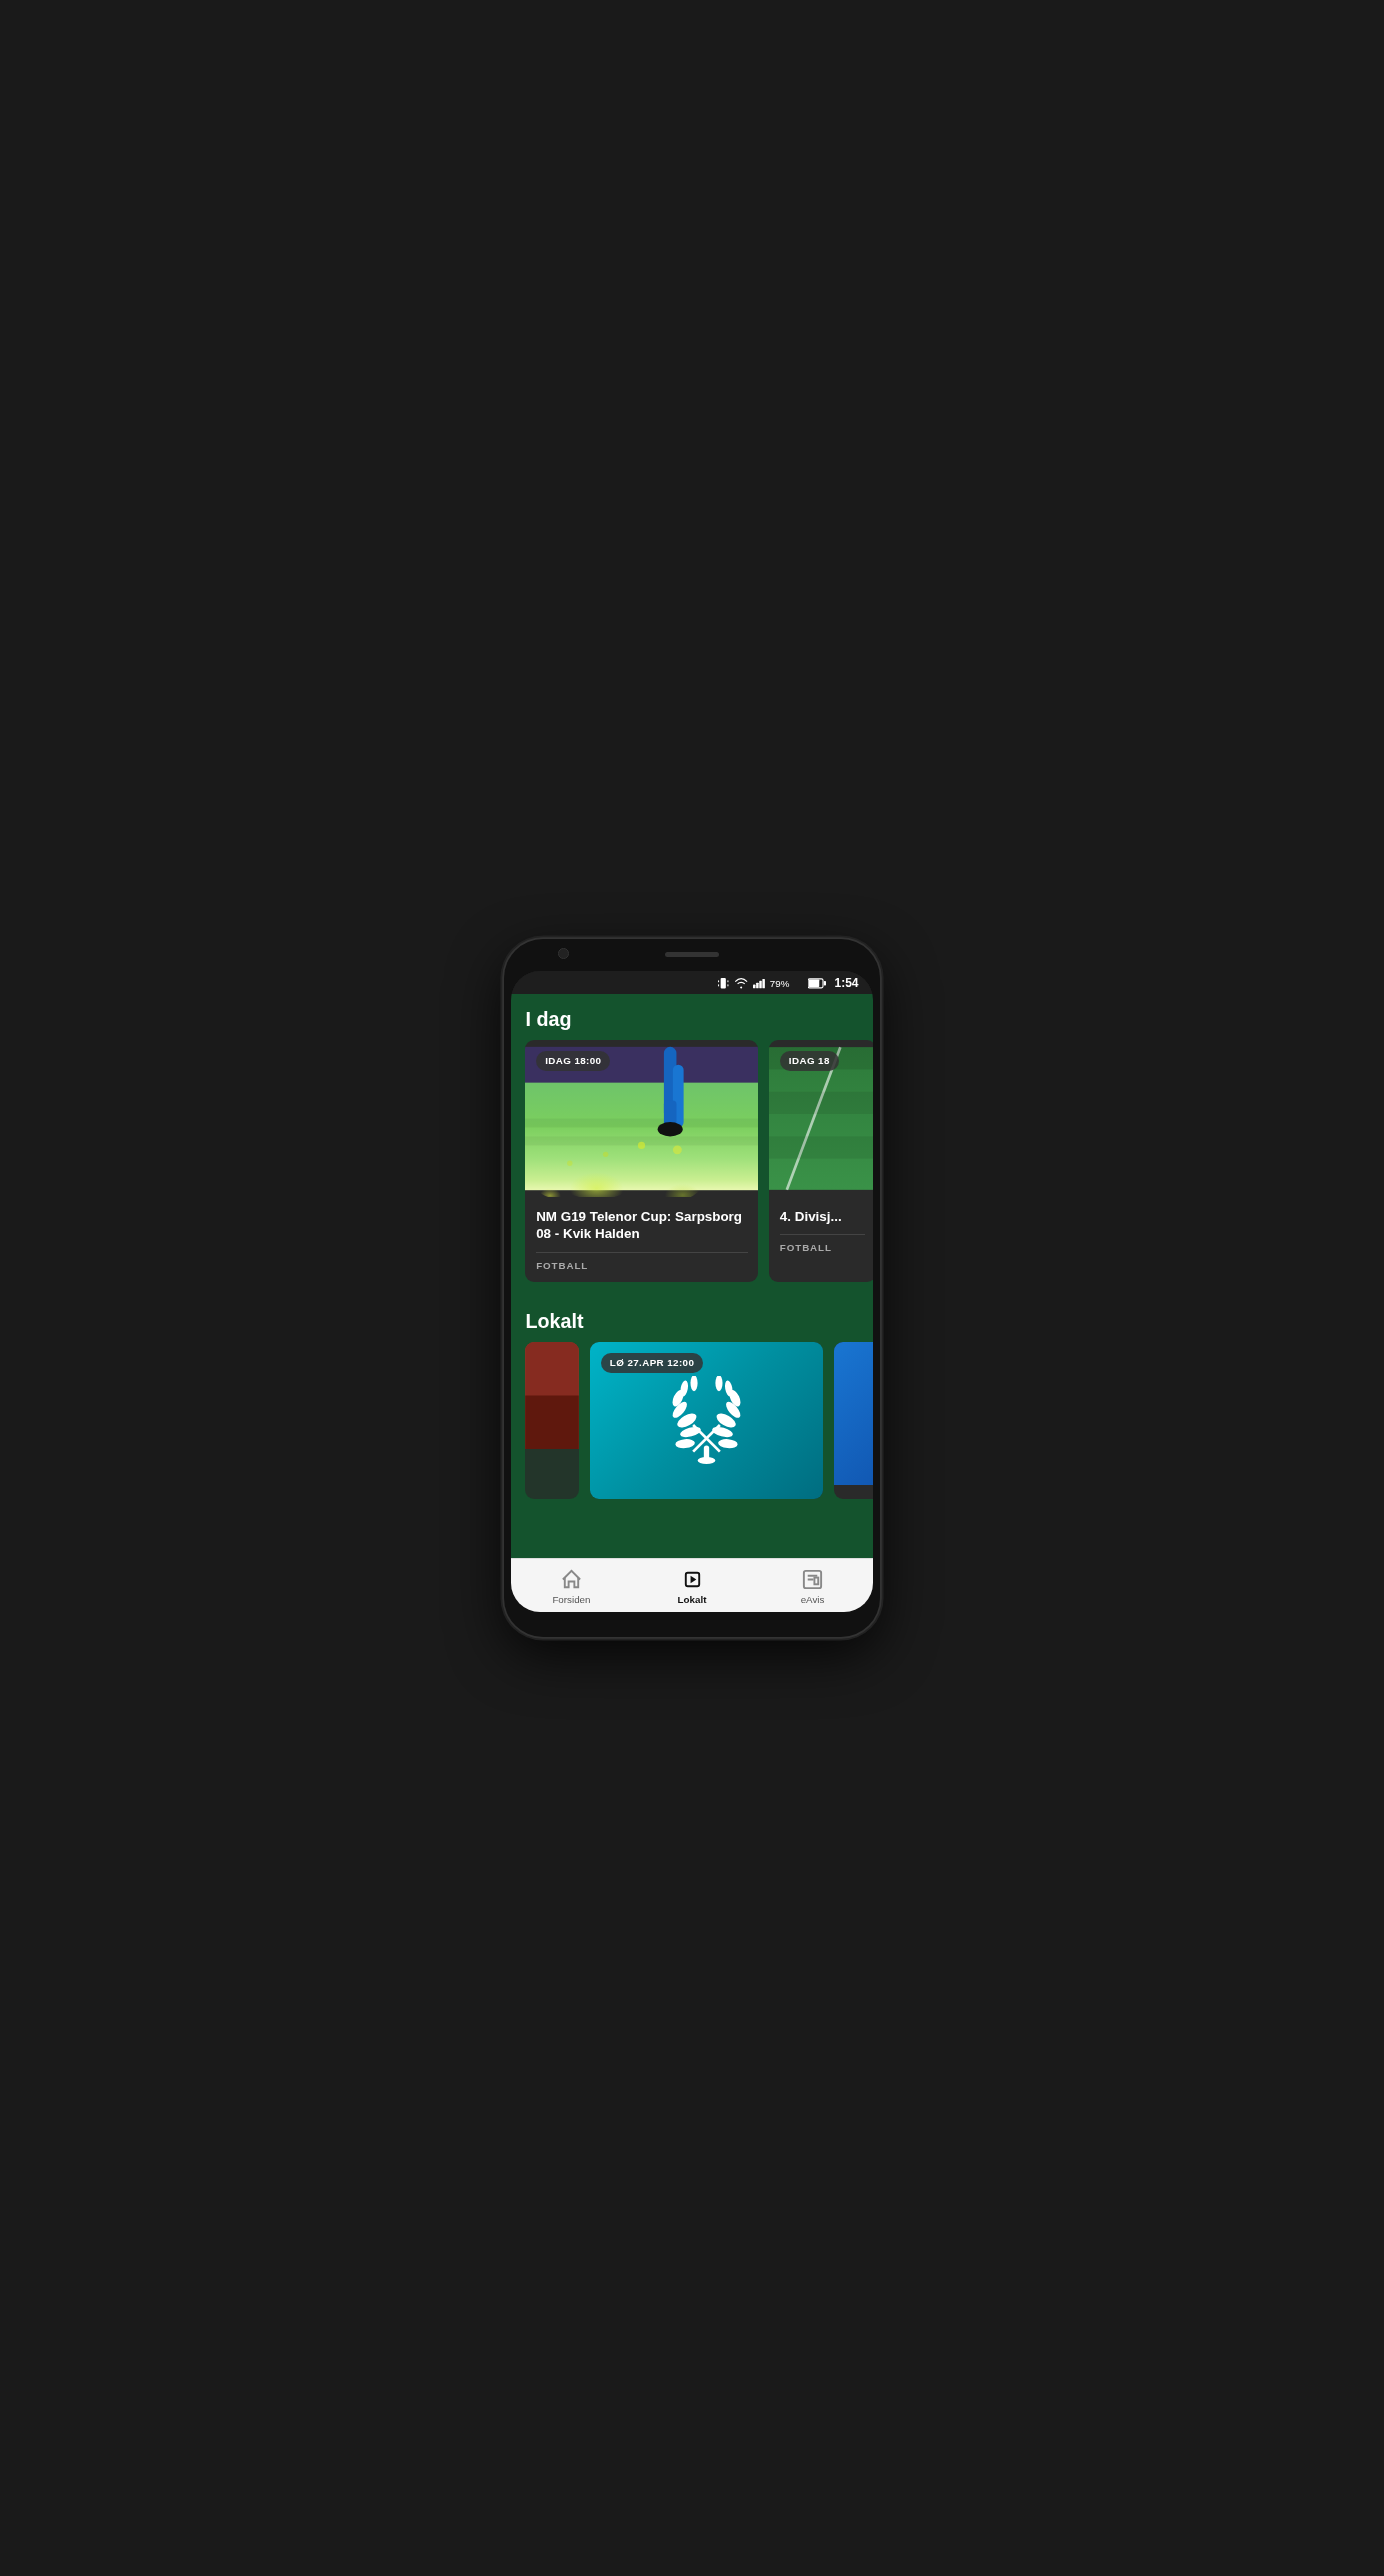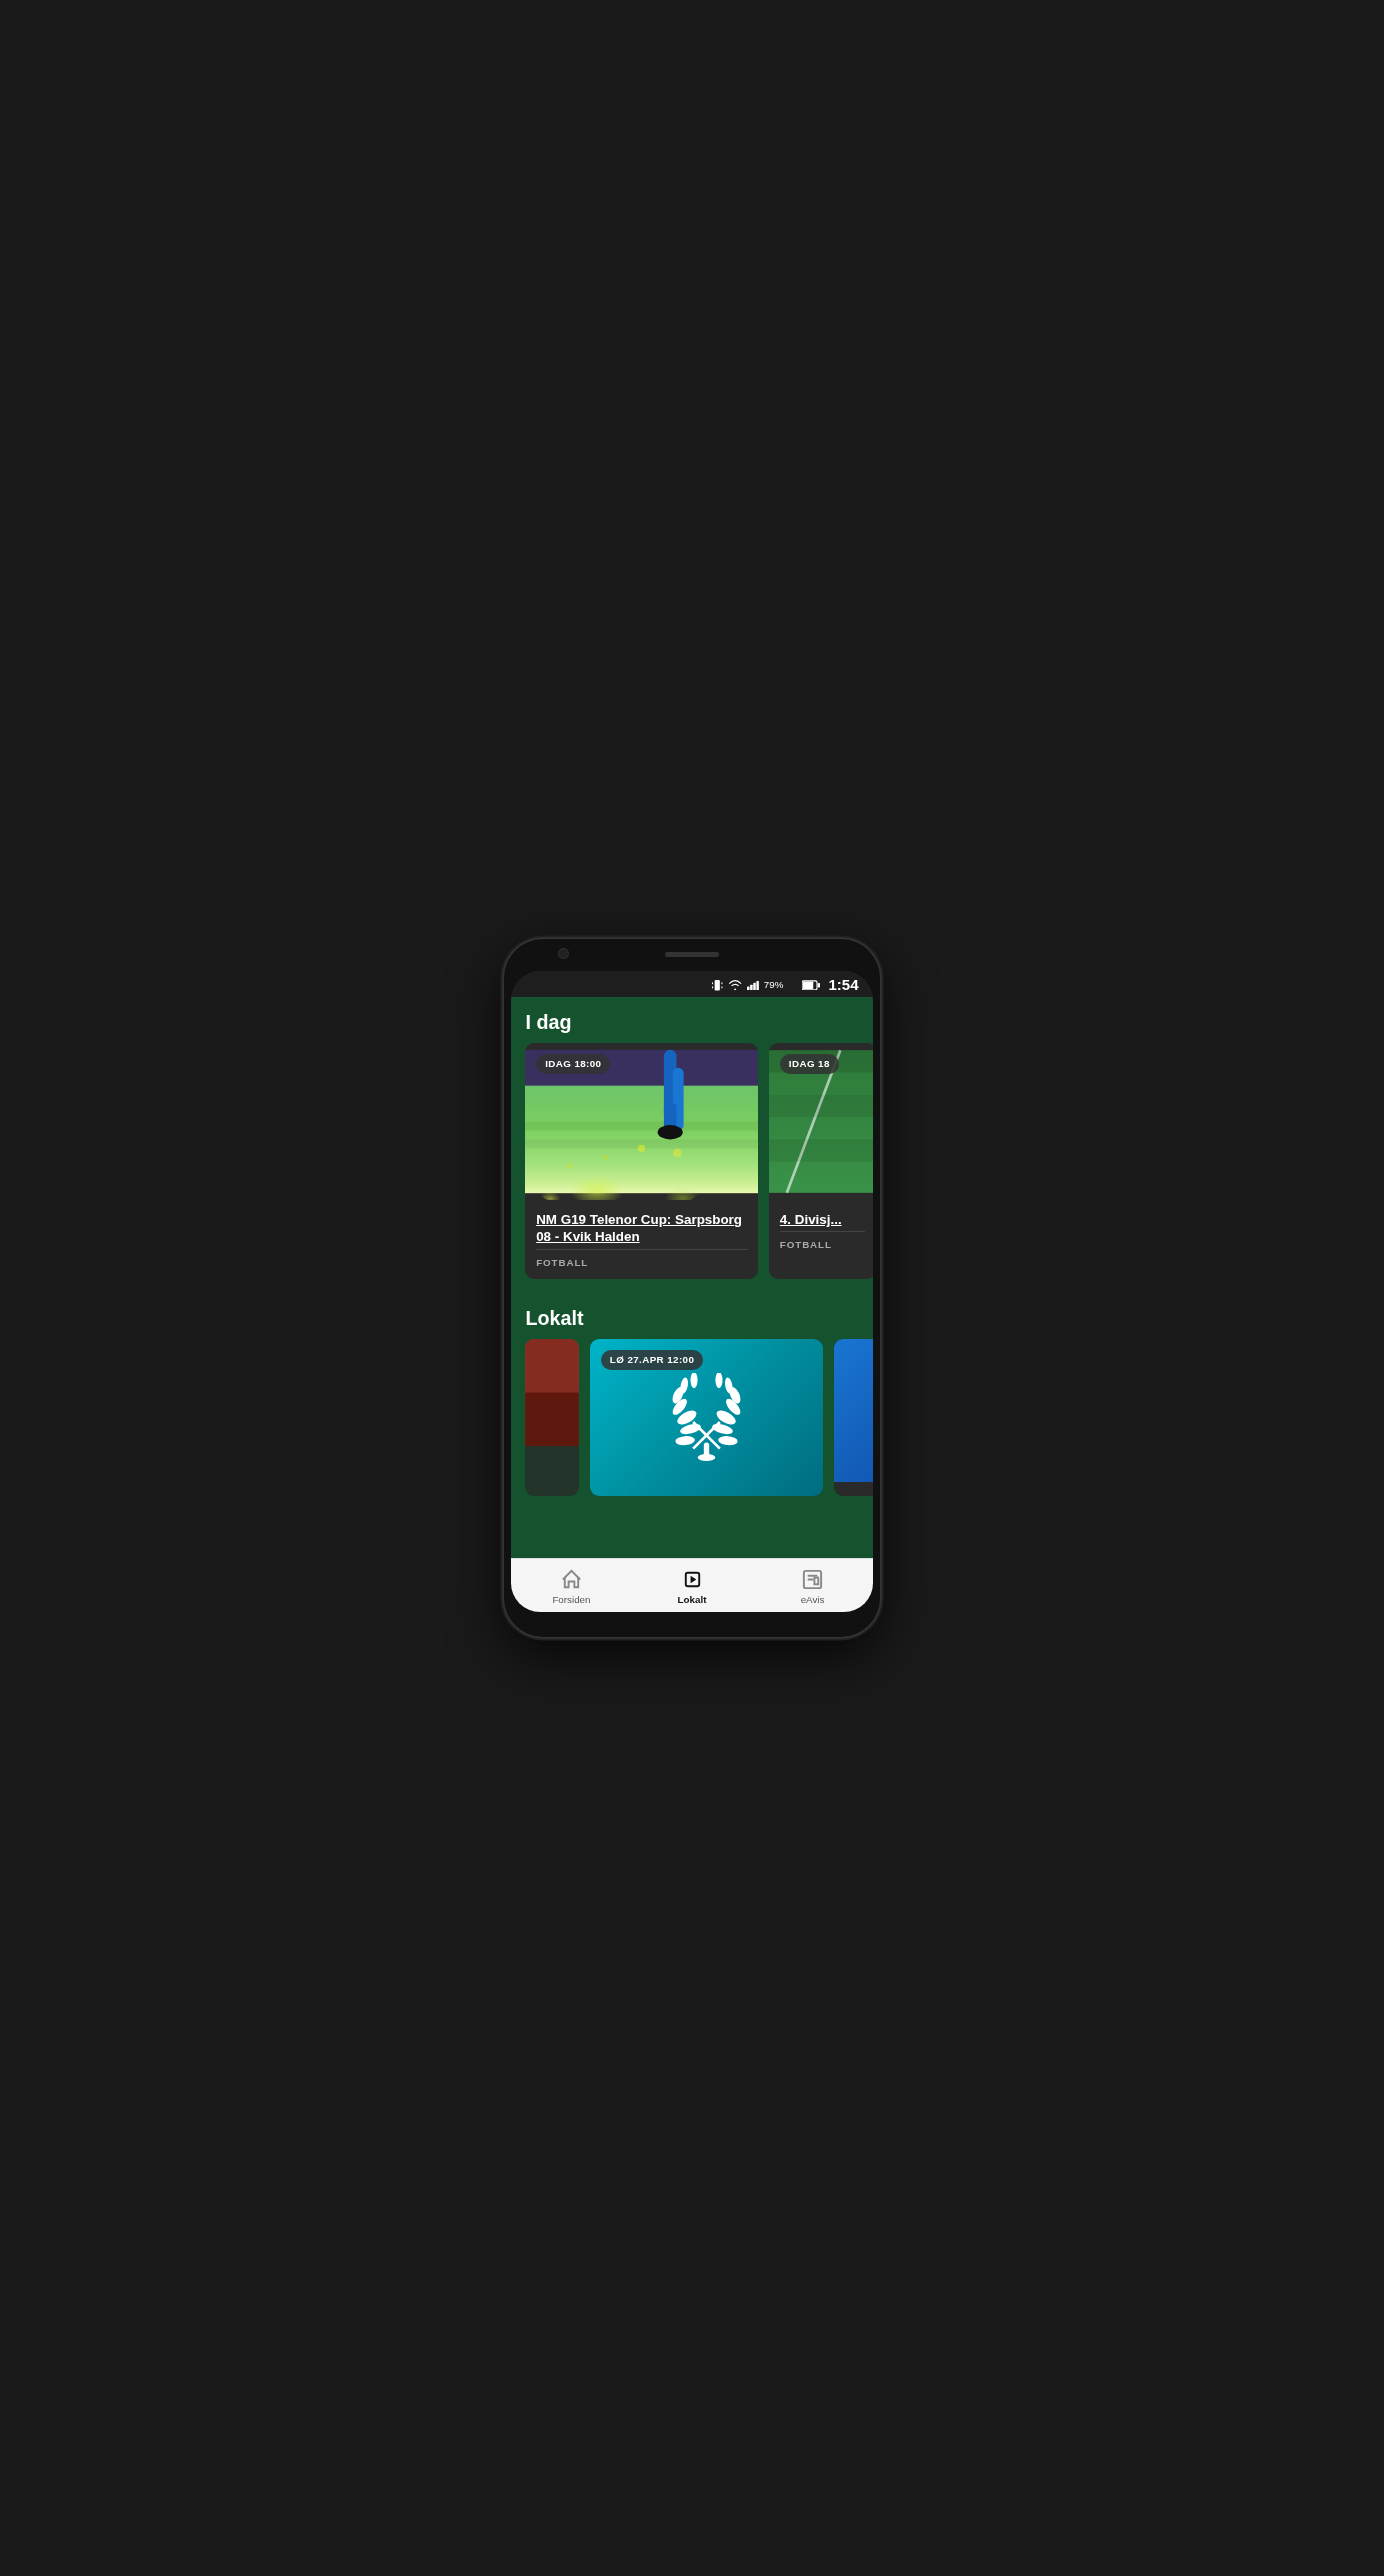--- a/index.html
+++ b/index.html
@@ -74,21 +74,21 @@
       gap: 5.4px;
     }
 
     .status-icons {
       display: flex;
       align-items: center;
       gap: 4.5px;
     }
 
     .status-time {
-      font-size: 15px;
+      font-size: 12px;
       font-weight: bold;
       color: white;
       margin-left: 3.6px;
     }
 
     .icon-battery {
       display: flex;
       align-items: center;
       gap: 19px;
       font-size: 9.8px;
@@ -157,22 +157,21 @@
 
     .card-body {
       padding: 10.7px;
     }
 
     .card-title {
       font-size: 13.4px;
       font-weight: bold;
       color: white;
       line-height: 1.3;
-      margin-bottom: 3px;
-      text-decoration: underline;
+      margin-bottom: 9px;
     }
 
     .card-divider {
       height: 0.9px;
       background: #444;
       margin-bottom: 7.2px;
     }
 
     .card-category {
       font-size: 9.8px;

